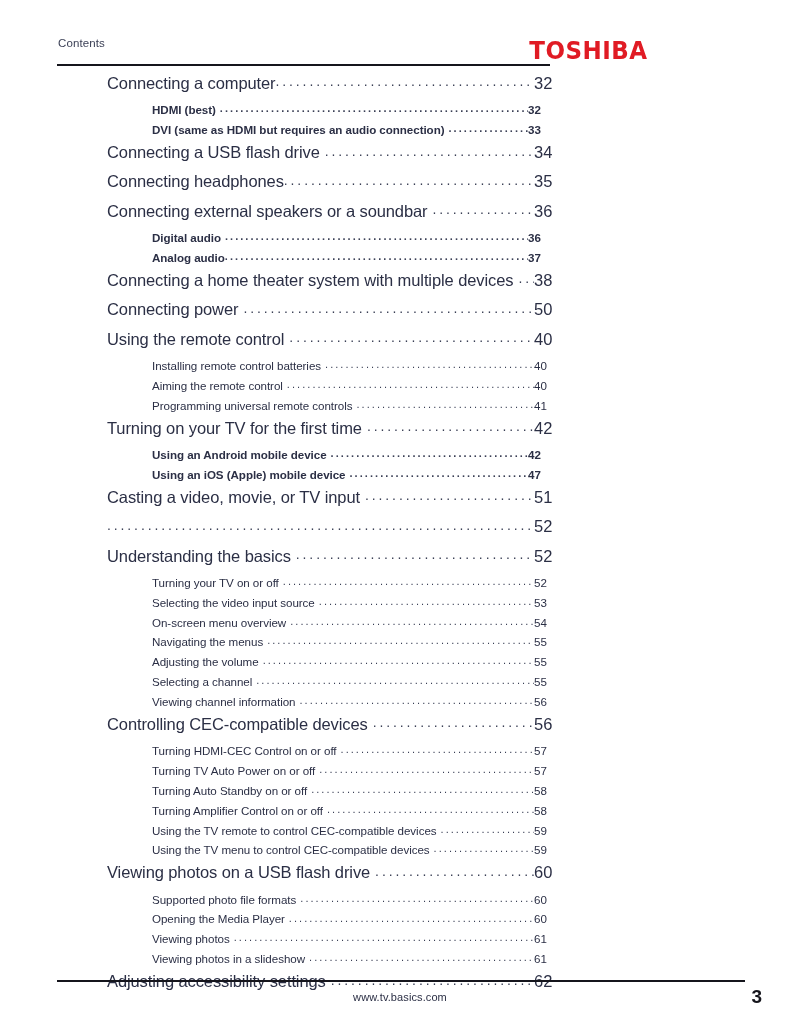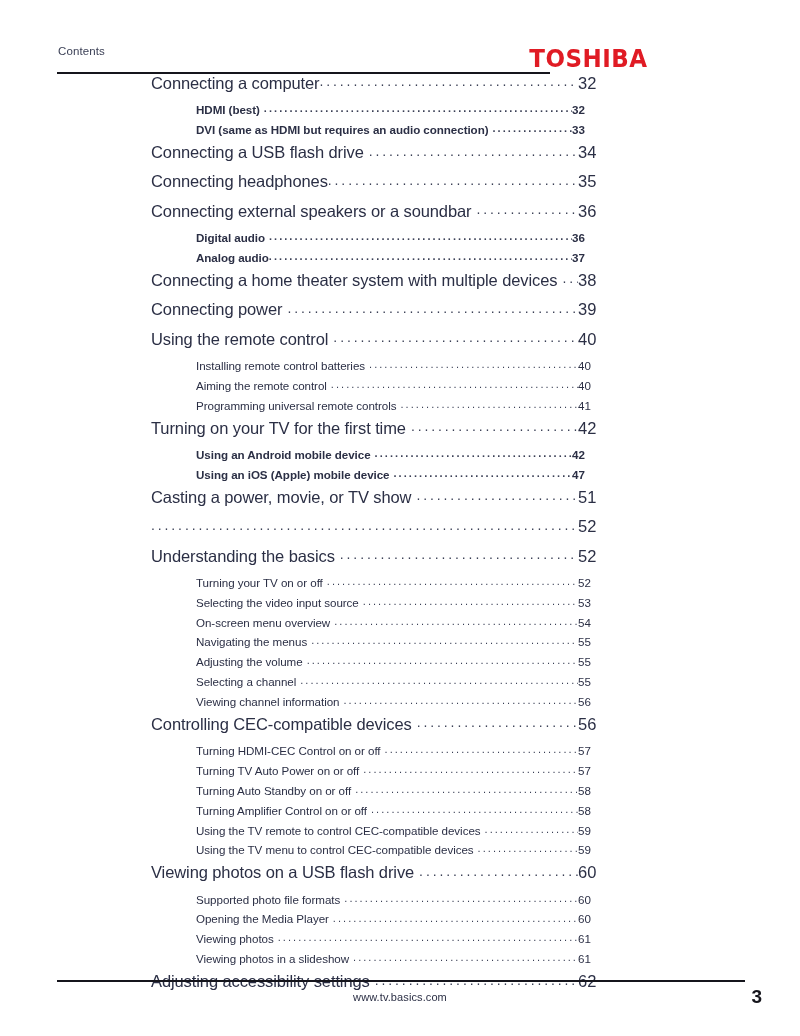--- a/index.html
+++ b/index.html
@@ -12,21 +12,21 @@
     height: 1036px;
     font-family: "Liberation Sans", sans-serif;
     color: #2b2f45;
     position: relative;
     overflow: hidden;
   }
 
   
   #header {
     position: absolute;
-    left: 0; top: 16px;
+    left: 0; top: 8px;
     width: 680px;
     height: 66px;
   }
   #header-label {
     position: absolute;
     left: 58px;
     top: 29px;
     font-size: 11.5px;
     color: #3a3f55;
     letter-spacing: 0.1px;
@@ -53,21 +53,20 @@
     transform-origin: right center;
     line-height: 1;
   }
 
   
   #toc {
     position: absolute;
     left: 0;
     top: 74px;
     width: 684px;
-    padding-left: 44px;
   }
   .toc-row {
     display: flex;
     align-items: baseline;
     width: 100%;
     box-sizing: border-box;
   }
   .toc-row .title {
     white-space: nowrap;
     flex: 0 0 auto;
@@ -217,21 +216,21 @@
       <span class="pagenum">37</span>
     </div>
     <div class="toc-row lvl1 gap-before-leader">
       <span class="title">Connecting a home theater system with multiple devices</span>
       <span class="leader"></span>
       <span class="pagenum">38</span>
     </div>
     <div class="toc-row lvl1 gap-before-leader">
       <span class="title">Connecting power</span>
       <span class="leader"></span>
-      <span class="pagenum">39</span>
+      <span class="pagenum">50</span>
     </div>
     <div class="toc-row lvl1 gap-before-leader">
       <span class="title">Using the remote control</span>
       <span class="leader"></span>
       <span class="pagenum">40</span>
     </div>
     <div class="toc-row lvl2 gap-before-leader">
       <span class="title">Installing remote control batteries</span>
       <span class="leader"></span>
       <span class="pagenum">40</span>
@@ -255,21 +254,21 @@
       <span class="title">Using an Android mobile device</span>
       <span class="leader"></span>
       <span class="pagenum">42</span>
     </div>
     <div class="toc-row lvl2 gap-before-leader inset">
       <span class="title">Using an iOS (Apple) mobile device</span>
       <span class="leader"></span>
       <span class="pagenum">47</span>
     </div>
     <div class="toc-row lvl1 gap-before-leader">
-      <span class="title">Casting a power, movie, or TV show</span>
+      <span class="title">Casting a video, movie, or TV input</span>
       <span class="leader"></span>
       <span class="pagenum">51</span>
     </div>
     <div class="toc-row lvl1 gap-before-leader">
       <span class="leader"></span>
       <span class="pagenum">52</span>
     </div>
     <div class="toc-row lvl1 gap-before-leader">
       <span class="title">Understanding the basics</span>
       <span class="leader"></span>

